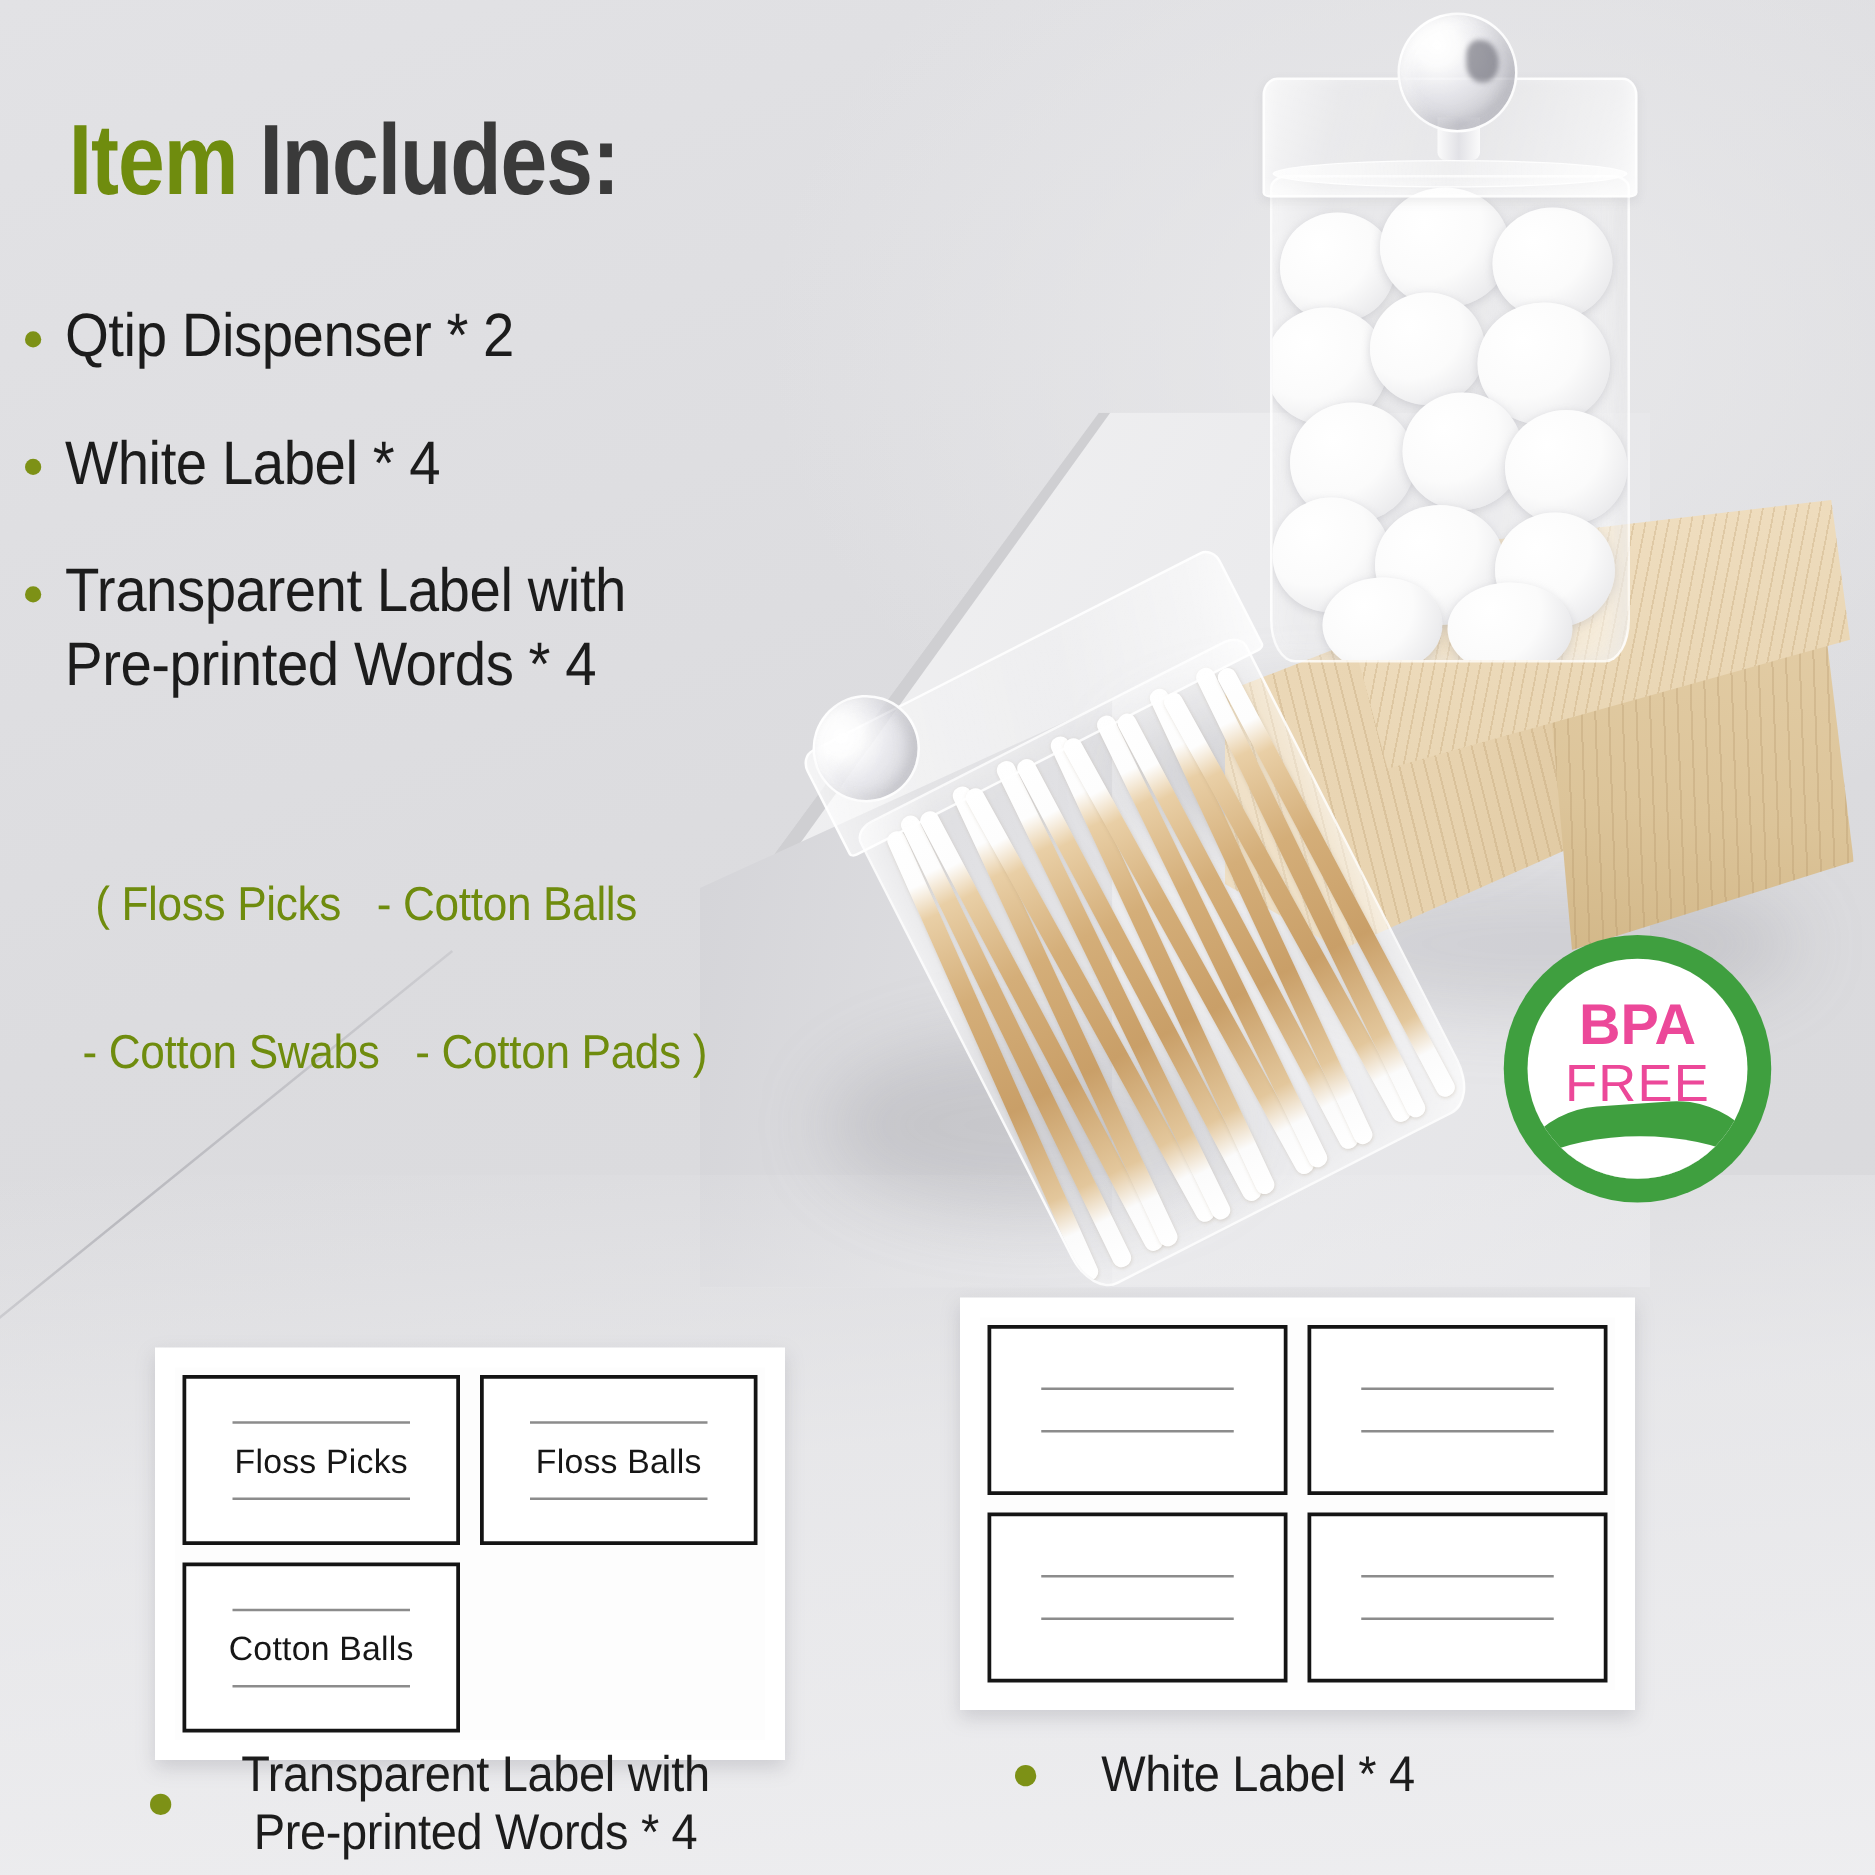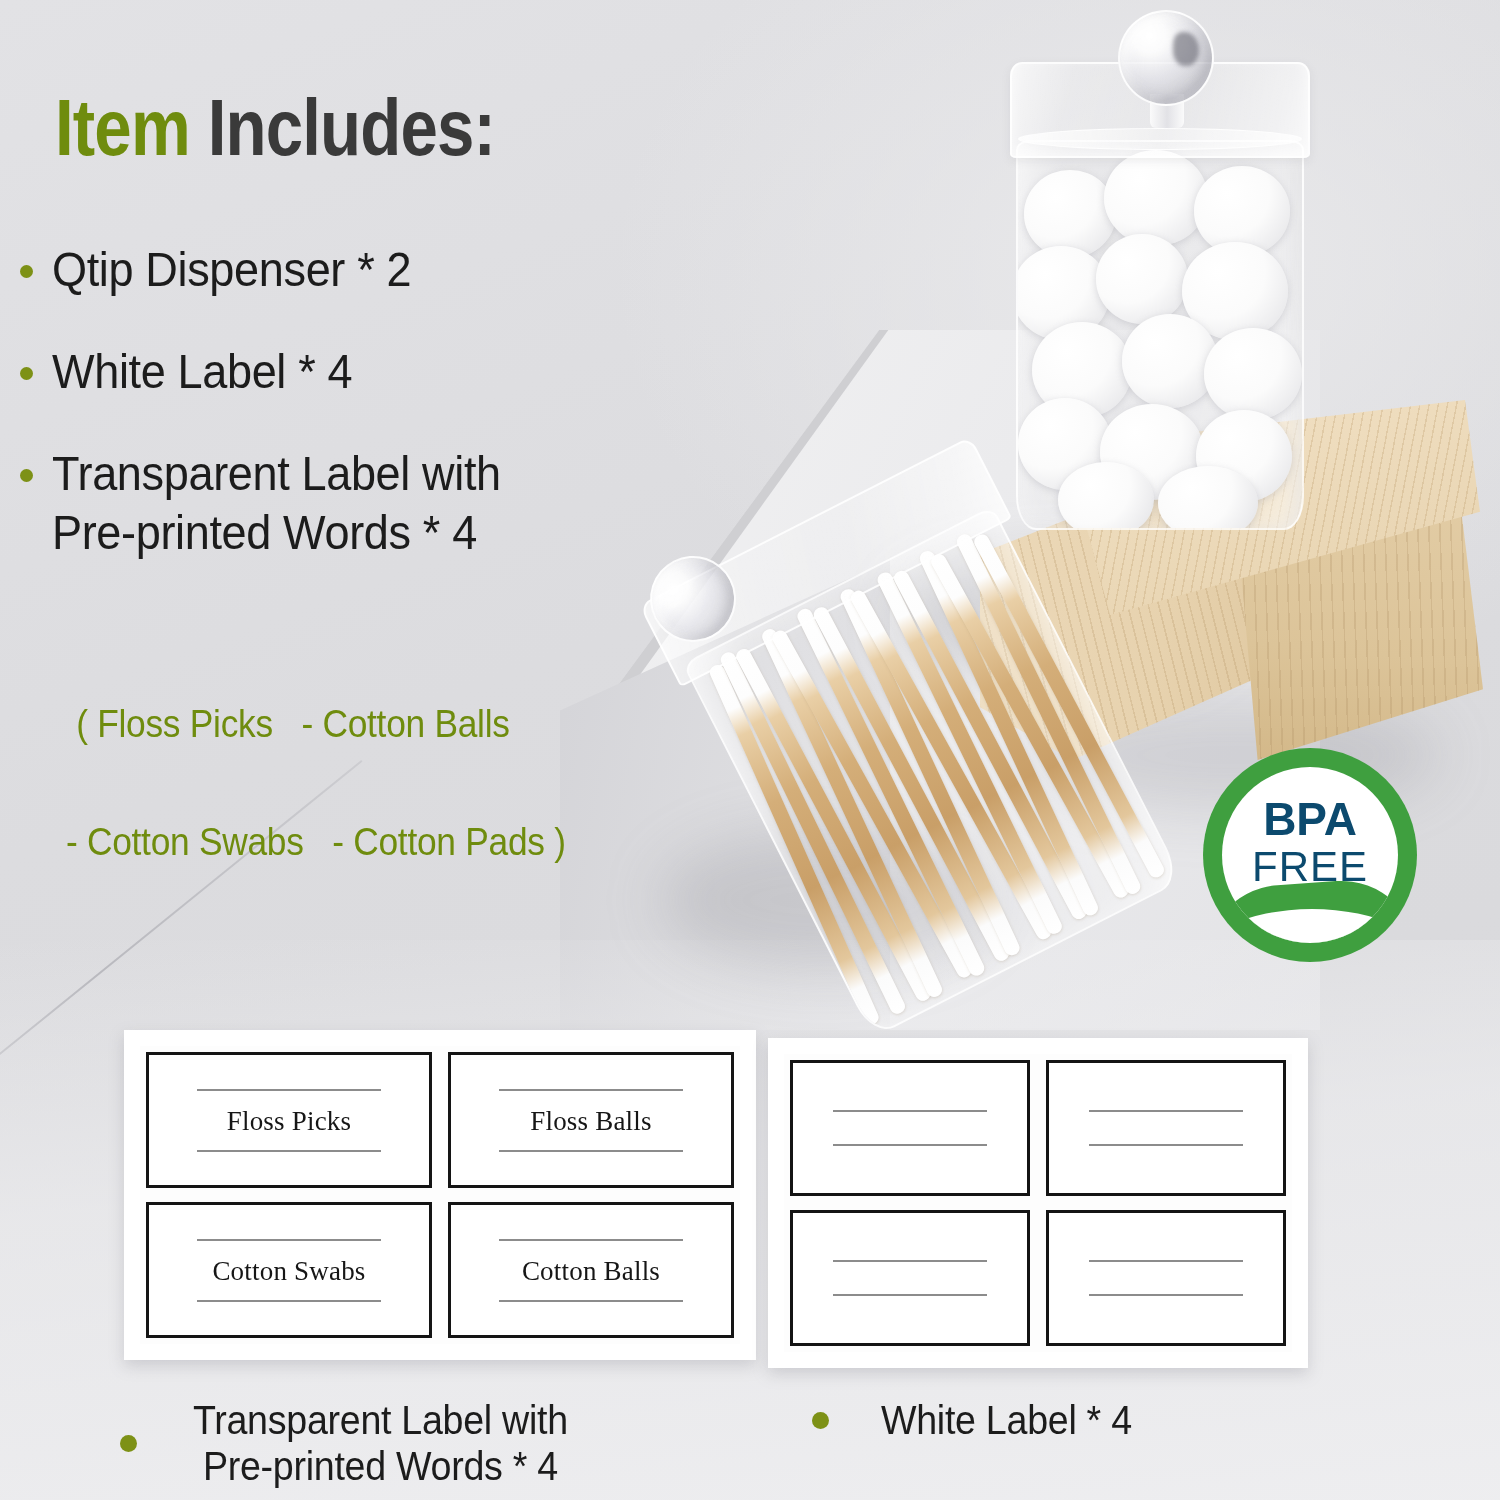--- a/index.html
+++ b/index.html
@@ -331,21 +331,21 @@
     left: -30px; bottom: -86px;
     width: 240px; height: 120px;
     border-radius: 50%;
     background: #ffffff;
   }
   .bpa-text {
     position: absolute;
     left: 0; top: 30px;
     width: 176px;
     text-align: center;
-    color: #0c4a6e;
+    color: #ec4899;
     line-height: .98;
   }
   .bpa-bpa  { font-size: 46px; font-weight: 700; letter-spacing: 0px; display:block; }
   .bpa-free { font-size: 42px; font-weight: 400; letter-spacing: 1px; display:block; margin-top: 4px;}
 
   
   .sheet {
     position: absolute;
     background: #ffffff;
     padding: 16px;
@@ -376,21 +376,21 @@
   .lcard-text {
     font-size: 27px;
     color: #161616;
     letter-spacing: .2px;
     padding: 13px 0;
     white-space: nowrap;
   }
   .lcard.blank .lcard-text { height: 30px; }
   .lcard .sp-top { margin-bottom: 2px; }
 
-  #sheet-transparent { left: 124px; top: 1030px; width: 632px; height: 330px; font-family: Liberation Serif, serif; }
+  #sheet-transparent { left: 124px; top: 1078px; width: 504px; height: 330px; }
   #sheet-white       { left: 768px; top: 1038px; width: 540px; height: 330px; }
 
   
   .caption {
     position: absolute;
     display: flex;
     align-items: center;
   }
   .cap-dot {
     width: 17px; height: 17px;
@@ -527,25 +527,20 @@
         <span class="lcard-text">Floss Picks</span>
         <span class="lrule"></span>
       </div>
       <div class="lcard">
         <span class="lrule sp-top"></span>
         <span class="lcard-text">Floss Balls</span>
         <span class="lrule"></span>
       </div>
       <div class="lcard">
         <span class="lrule sp-top"></span>
-        <span class="lcard-text">Cotton Swabs</span>
-        <span class="lrule"></span>
-      </div>
-      <div class="lcard">
-        <span class="lrule sp-top"></span>
         <span class="lcard-text">Cotton Balls</span>
         <span class="lrule"></span>
       </div>
     </div>
   </div>
 
   <div class="sheet" id="sheet-white">
     <div class="sheet-inner">
       <div class="lcard blank">
         <span class="lrule sp-top"></span>

